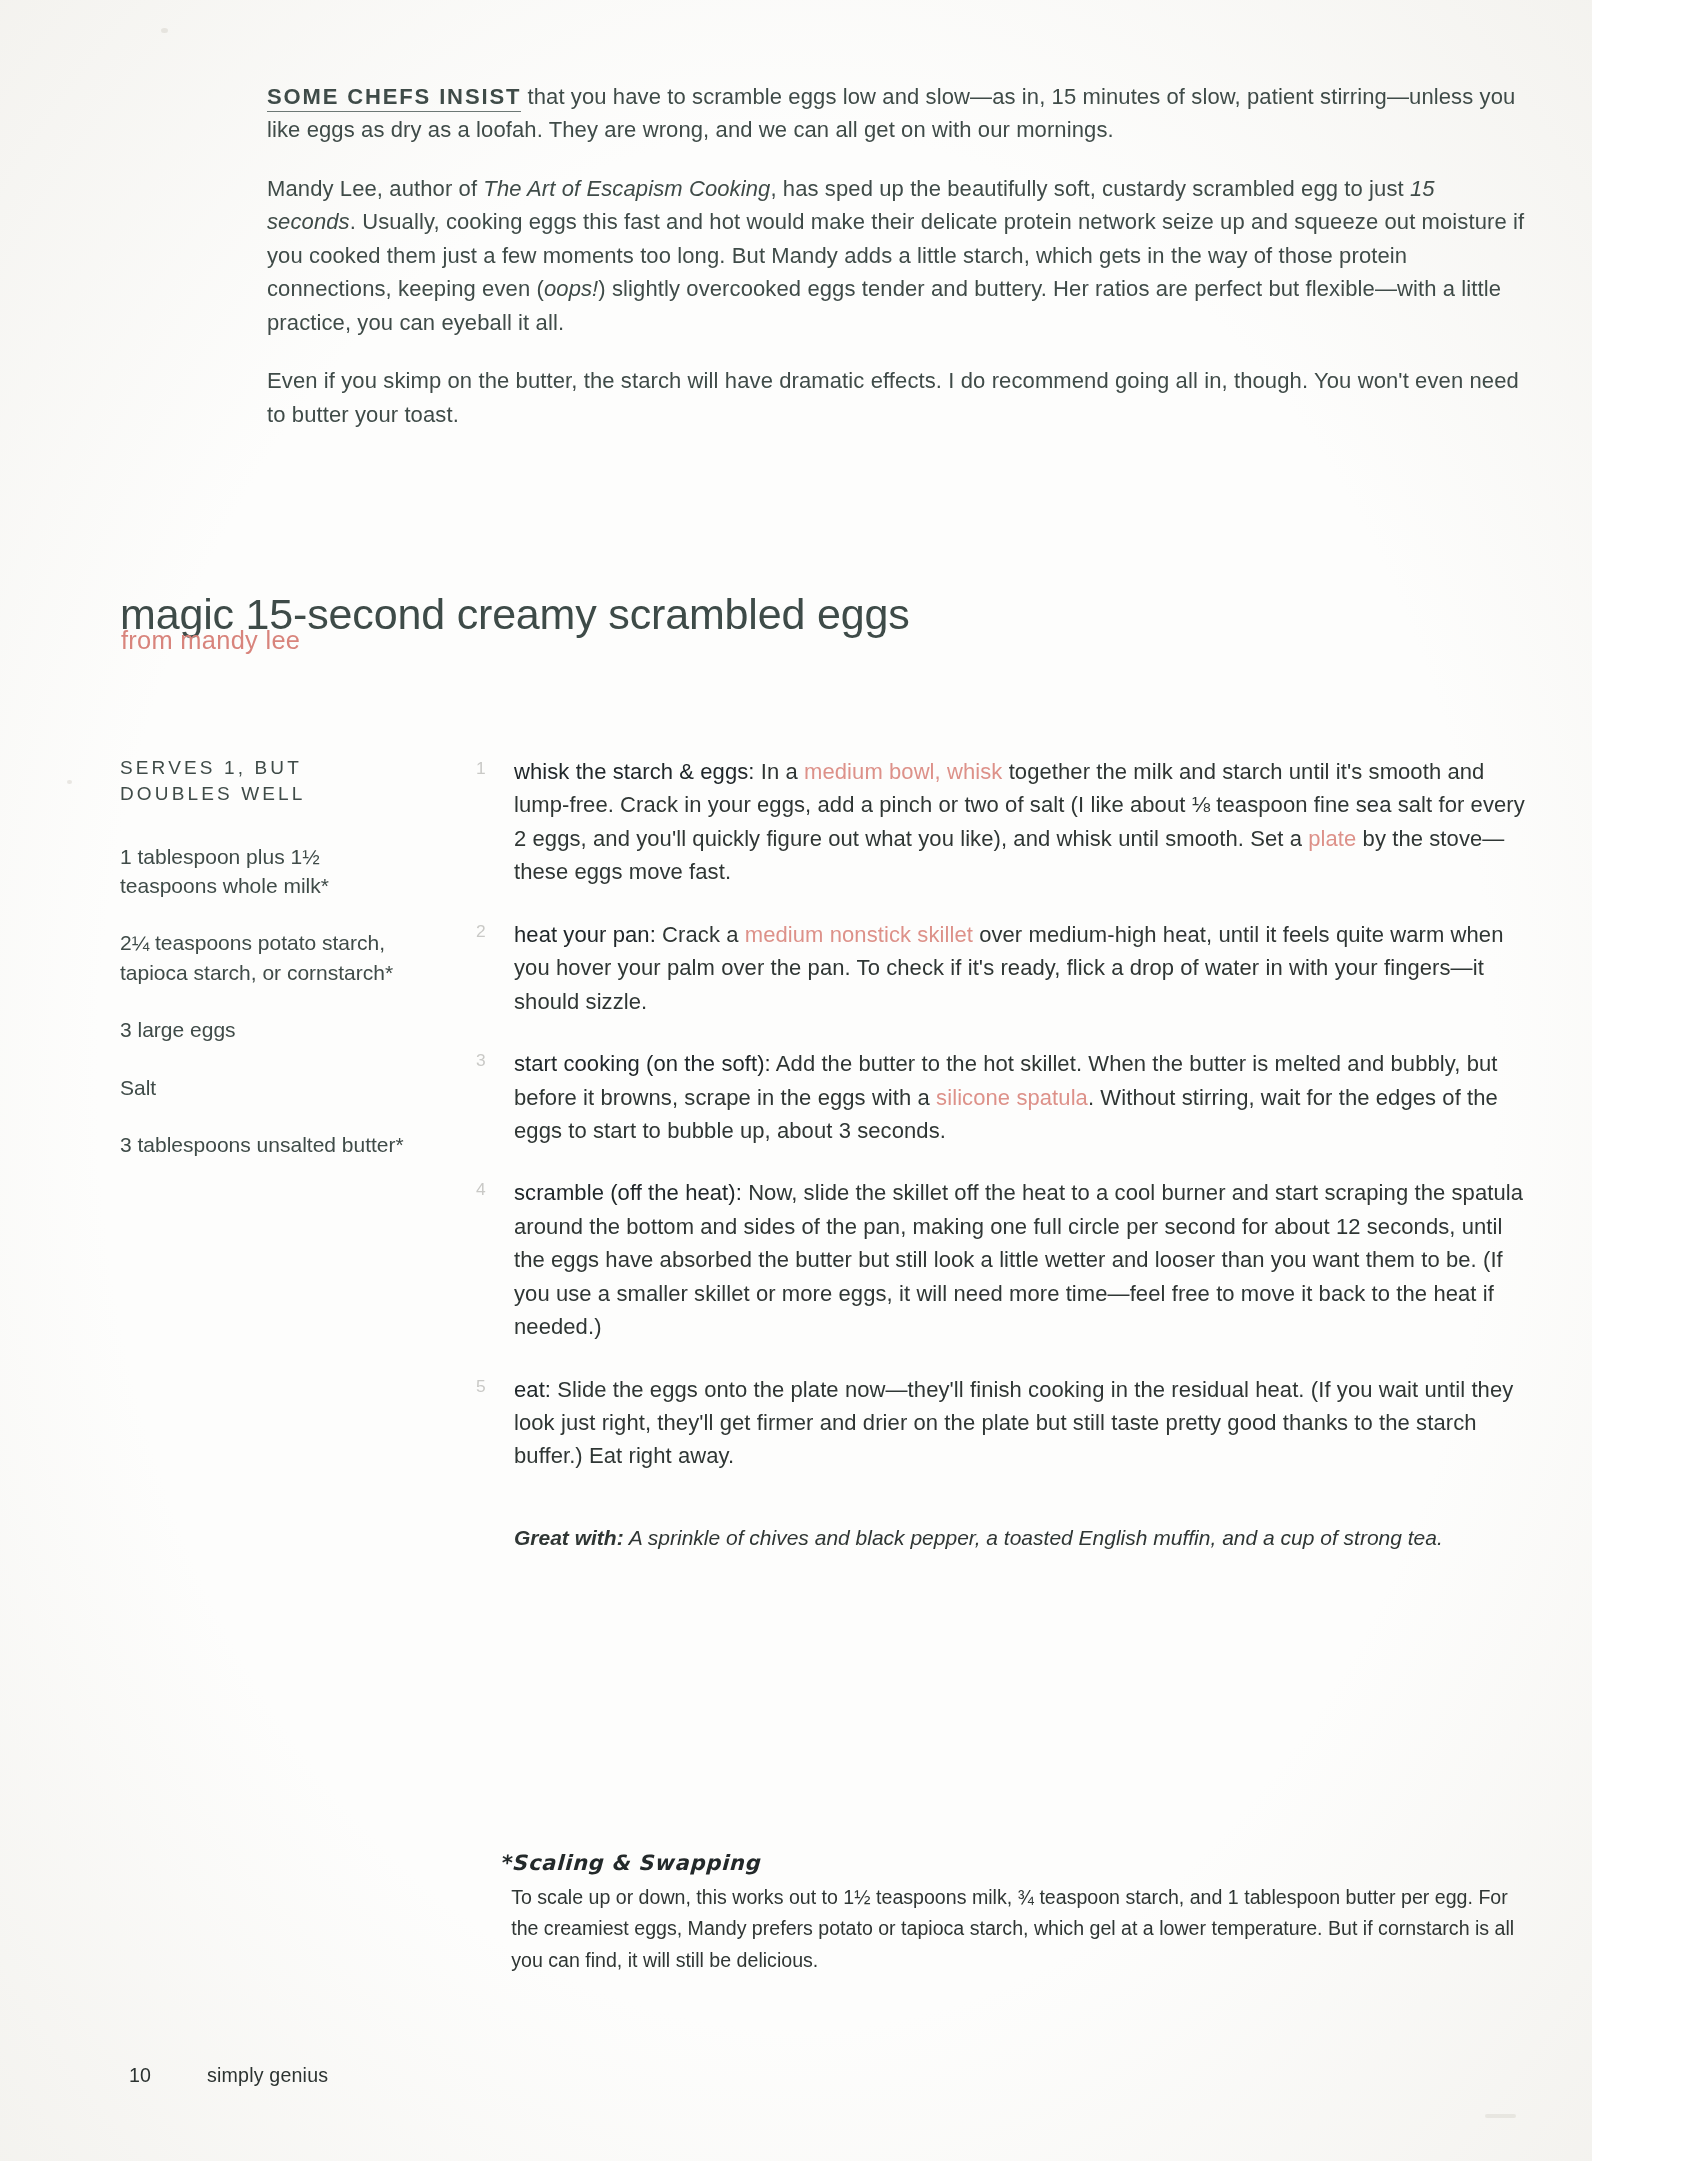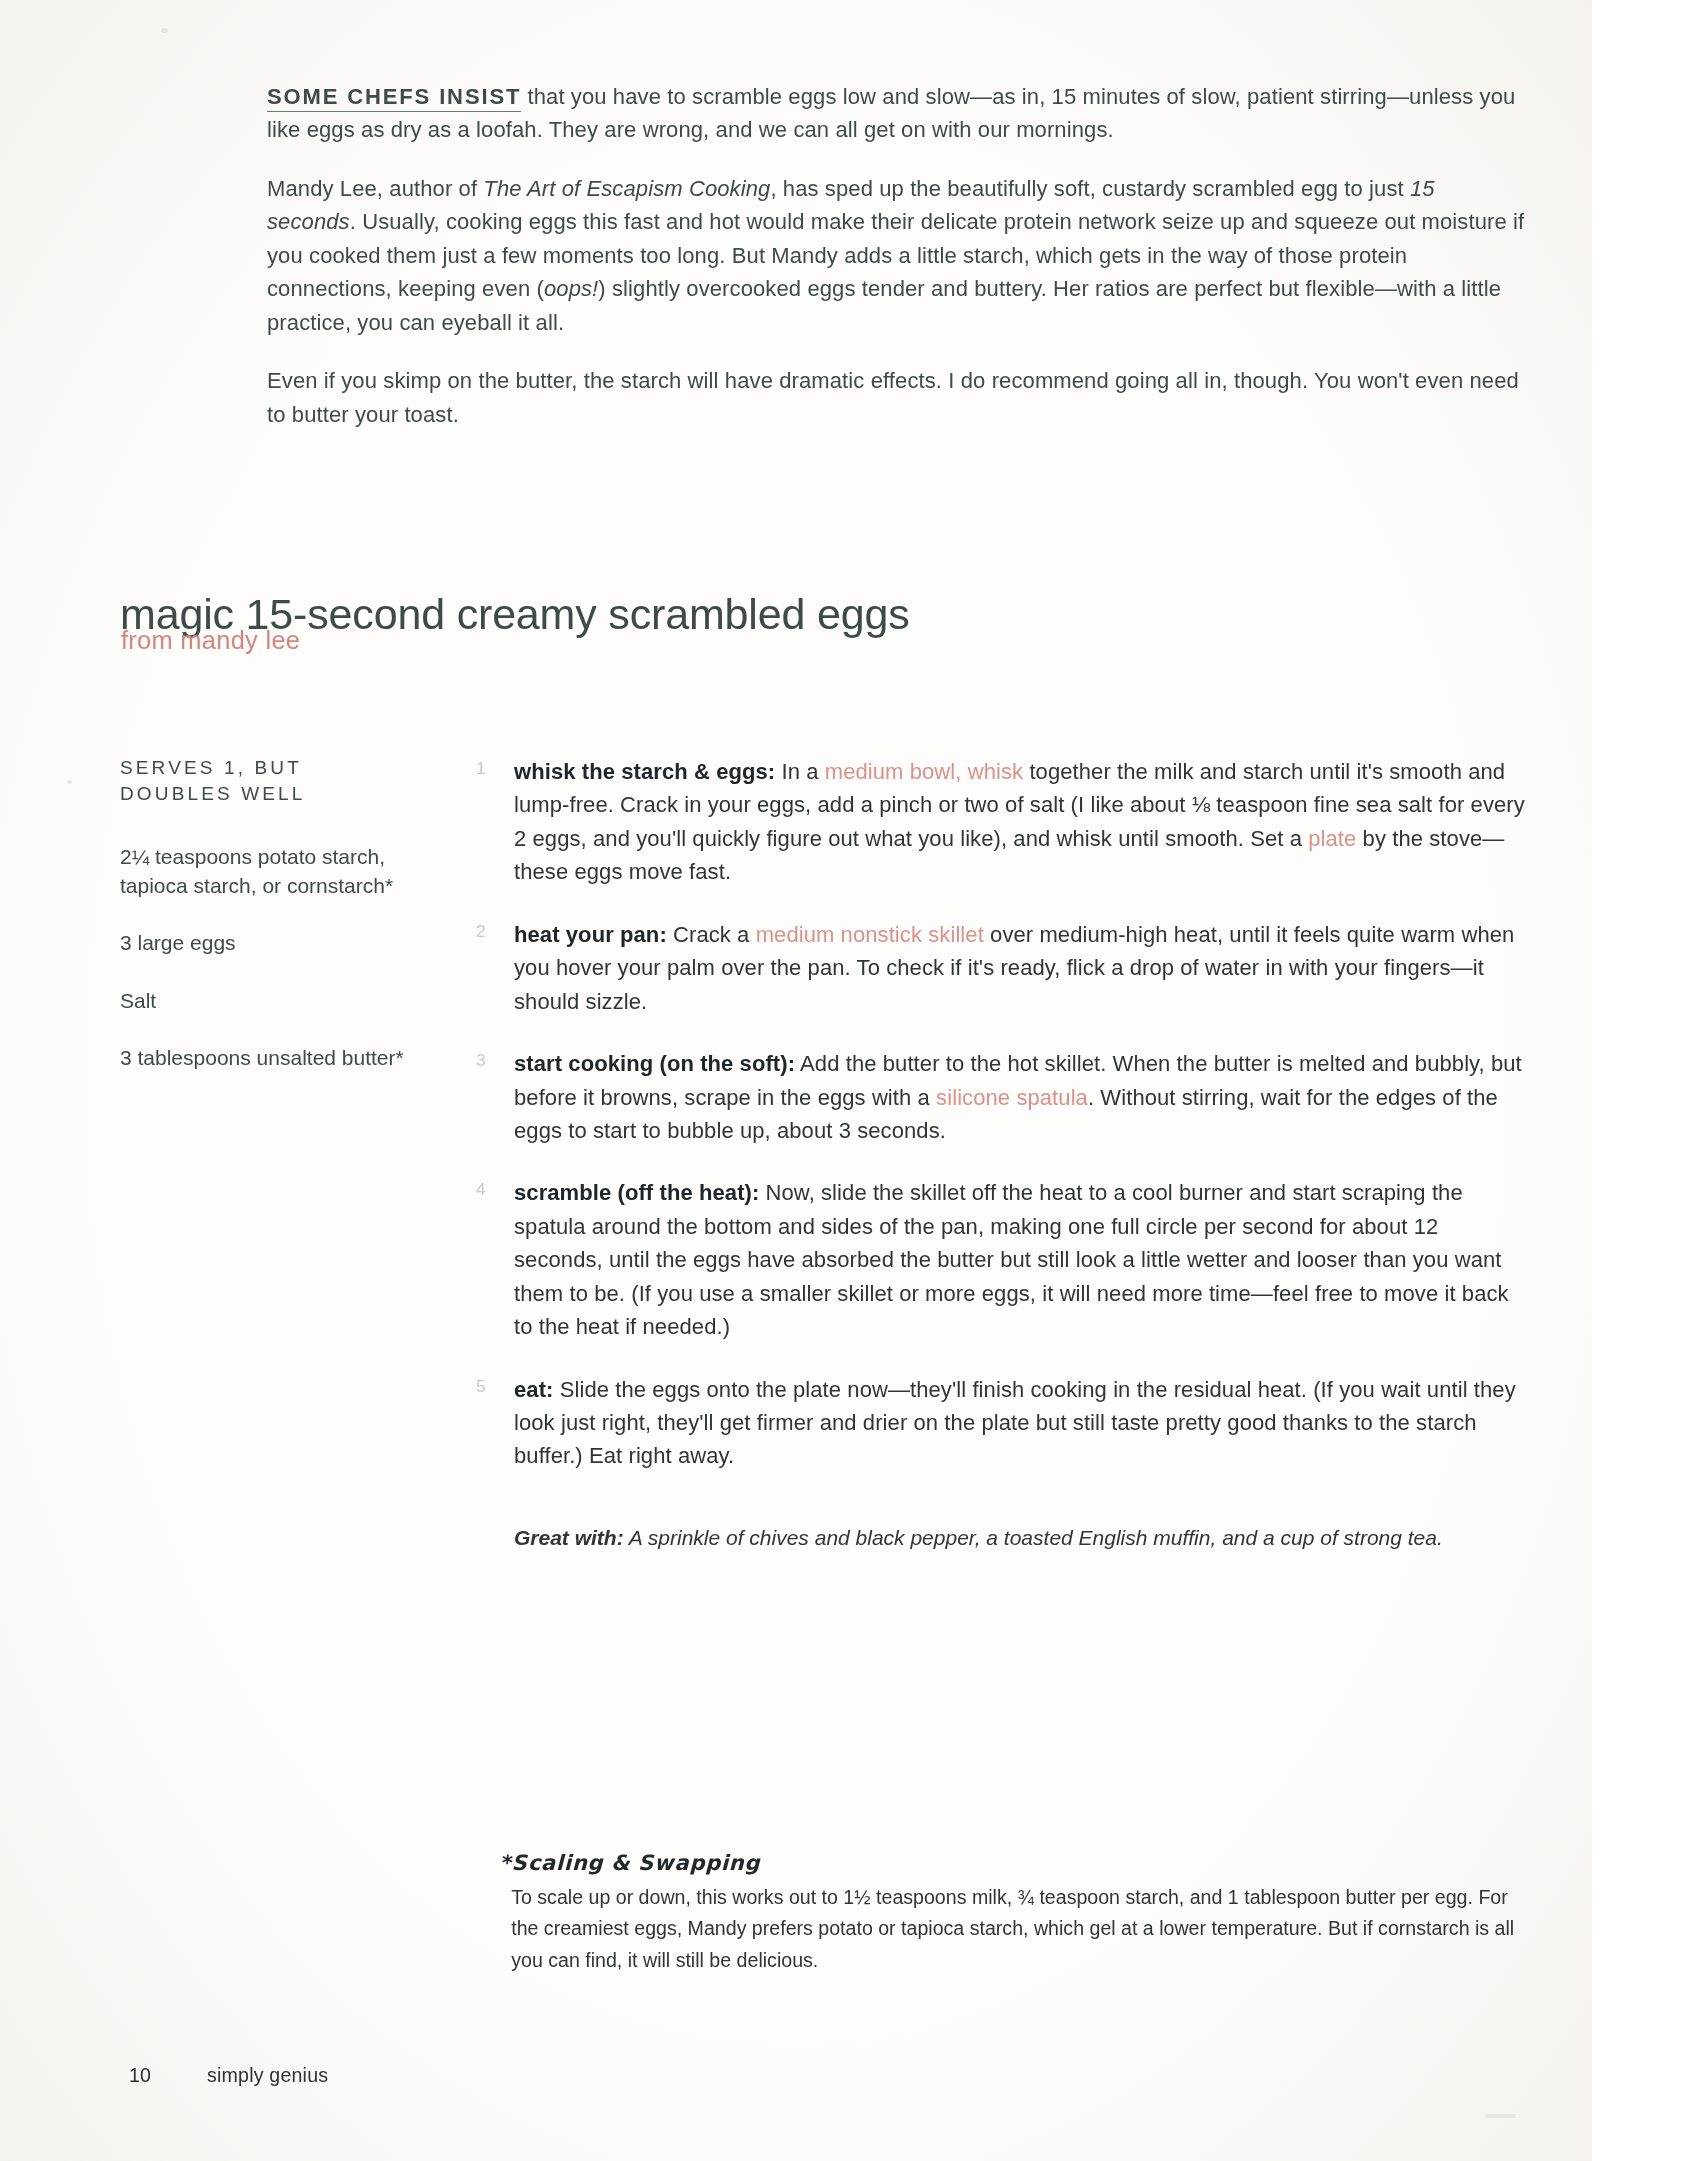--- a/index.html
+++ b/index.html
@@ -127,21 +127,21 @@
     color: #c9c9c6;
     line-height: 1;
   }
   .step-body {
     font-size: 22px;
     line-height: 1.52;
     color: #2f3634;
     letter-spacing: .004em;
   }
   .step-head {
-    font-weight: 700;
+    font-weight: 400;
     color: #20272a;
   }
   .equip { color: #dd9189; }
 
   .great-with {
     margin-top: 49px;
     padding-left: 38px;
     font-size: 21px;
     line-height: 1.52;
     font-style: italic;
@@ -205,20 +205,21 @@
     <p>Even if you skimp on the butter, the starch will have dramatic effects. I do recommend going all in, though. You won't even need to butter your toast.</p>
   </section>
 
   <h1 class="recipe-title">magic 15-second creamy scrambled eggs</h1>
   <div class="recipe-byline">from mandy lee</div>
 
   <div class="body-cols">
 
     <aside class="sidebar">
       <div class="serves">SERVES 1, BUT DOUBLES WELL</div>
+      <div class="ingredient">1 tablespoon plus 1½ teaspoons whole milk*</div>
       <div class="ingredient">2¼ teaspoons potato starch, tapioca starch, or cornstarch*</div>
       <div class="ingredient">3 large eggs</div>
       <div class="ingredient">Salt</div>
       <div class="ingredient">3 tablespoons unsalted butter*</div>
     </aside>
 
     <ol class="steps" style="list-style:none;margin:0;padding:0;">
 
       <li class="step">
         <span class="step-num">1</span>

